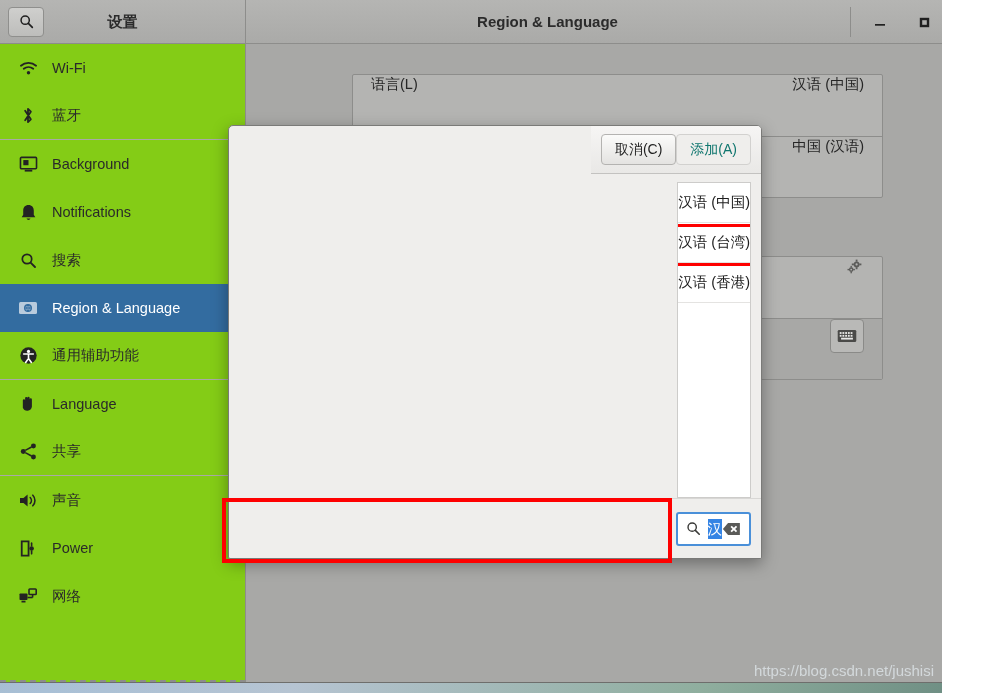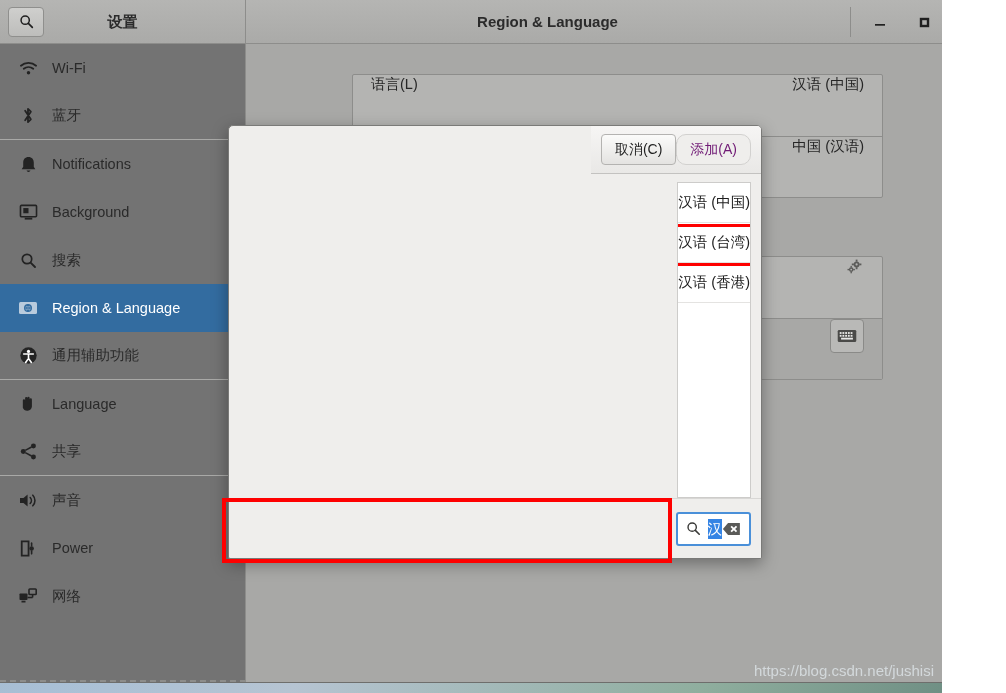--- a/index.html
+++ b/index.html
@@ -90,21 +90,21 @@
     display: flex; align-items: center; justify-content: center;
     color: #202020;
     font-size: 14px;
   }
 
   #body-row { display: flex; flex: 1; min-height: 0; }
 
   
   #sidebar {
     width: 246px;
-    background: #737373;
+    background: #84cc16;
     border-right: 1px solid #8d8d8b;
     border-bottom: 2px dashed #8d8d8b;
     overflow: hidden;
     flex: 0 0 246px;
   }
   .side-item {
     height: 48px;
     display: flex;
     align-items: center;
     padding-left: 14px;
@@ -197,24 +197,23 @@
     border: 1px solid #b4b3b1;
     border-radius: 4px;
     background: linear-gradient(180deg,#fbfbfa 0%, #e4e3e1 100%);
     font-size: 14px;
     color: #1f1f1f;
     display: flex; align-items: center;
     font-family: "Liberation Sans", "DejaVu Sans", sans-serif;
   }
   #add-button {
     margin-left: auto;
-    color: #701a75;
+    color: #0f766e;
     background: #efeeec;
     border-color: #d2d1cf;
-    border-radius: 10px;
   }
   #dialog-list-wrap {
     flex: 1;
     margin: 8px 10px 0 10px;
     background: #ffffff;
     border: 1px solid #cdccca;
     overflow: hidden;
     position: relative;
   }
   .list-item {
@@ -350,37 +349,37 @@
           <span class="side-icon">
             <svg width="14" height="19" viewBox="0 0 14 20">
               <path d="M4 5 L10 14 L7 17 L7 3 L10 6 L4 15" fill="none" stroke="#232323" stroke-width="1.9" stroke-linejoin="round" stroke-linecap="round"></path>
             </svg>
           </span>
           <span class="side-label">蓝牙</span>
         </div>
 
         <div class="side-item">
           <span class="side-icon">
-            <svg width="17" height="19" viewBox="0 0 18 20">
-              <path d="M9 2 C12.6 2 14.6 4.4 14.6 8 L14.6 12.5 L16.2 15 L1.8 15 L3.4 12.5 L3.4 8 C3.4 4.4 5.4 2 9 2 Z" fill="#232323"></path>
-              <path d="M6.9 16.3 A2.2 2.2 0 0 0 11.1 16.3 Z" fill="#232323"></path>
-            </svg>
-          </span>
-          <span class="side-label">Notifications</span>
-        </div>
-
-        <div class="side-item">
-          <span class="side-icon">
             <svg width="19" height="17" viewBox="0 0 20 18">
               <rect x="1.5" y="1.5" width="17" height="12" rx="1" fill="none" stroke="#232323" stroke-width="1.7"></rect>
               <rect x="4.5" y="4.3" width="5.5" height="5.5" fill="#232323"></rect>
               <rect x="6" y="14.5" width="8" height="2" fill="#232323"></rect>
             </svg>
           </span>
           <span class="side-label">Background</span>
+        </div>
+
+        <div class="side-item">
+          <span class="side-icon">
+            <svg width="17" height="19" viewBox="0 0 18 20">
+              <path d="M9 2 C12.6 2 14.6 4.4 14.6 8 L14.6 12.5 L16.2 15 L1.8 15 L3.4 12.5 L3.4 8 C3.4 4.4 5.4 2 9 2 Z" fill="#232323"></path>
+              <path d="M6.9 16.3 A2.2 2.2 0 0 0 11.1 16.3 Z" fill="#232323"></path>
+            </svg>
+          </span>
+          <span class="side-label">Notifications</span>
         </div>
 
         <div class="side-item">
           <span class="side-icon">
             <svg width="17" height="17" viewBox="0 0 17 17">
               <circle cx="7" cy="7" r="4.7" fill="none" stroke="#232323" stroke-width="1.7"></circle>
               <line x1="10.6" y1="10.6" x2="15" y2="15" stroke="#232323" stroke-width="1.9" stroke-linecap="round"></line>
             </svg>
           </span>
           <span class="side-label">搜索</span>

